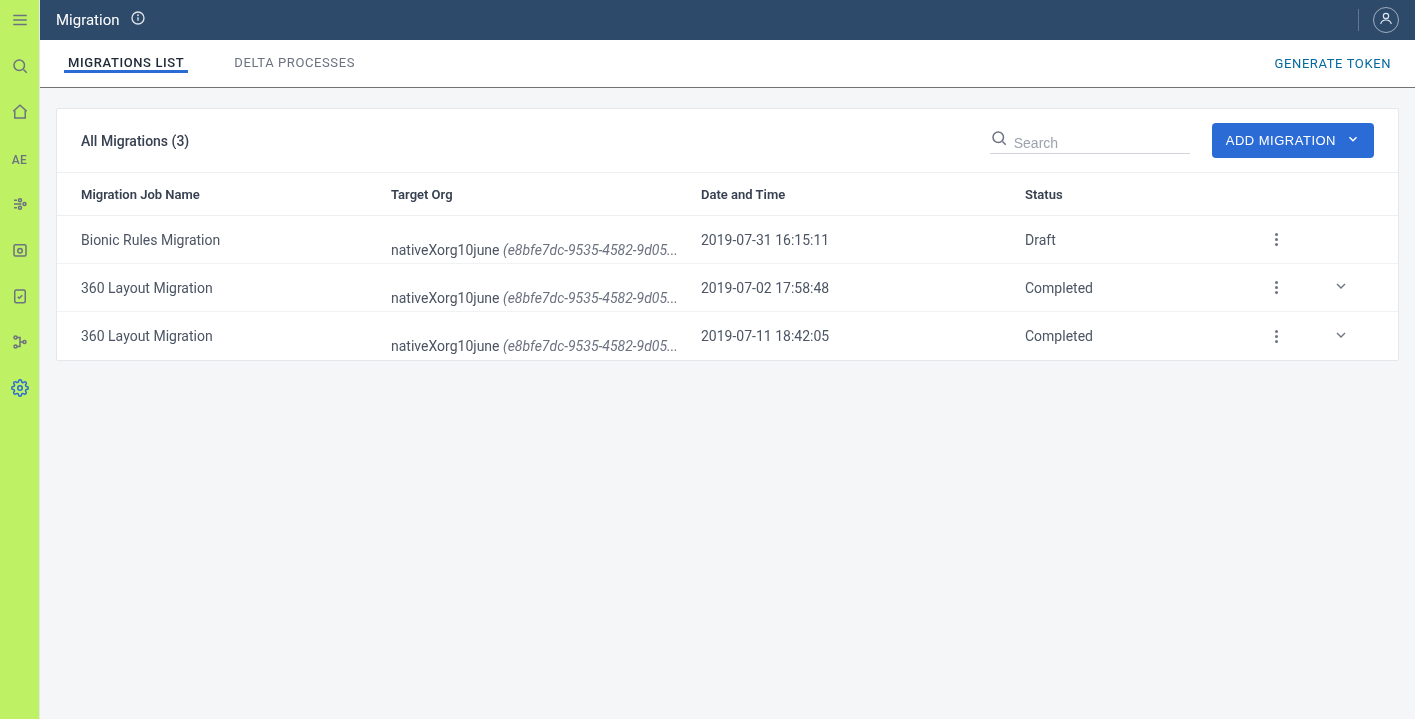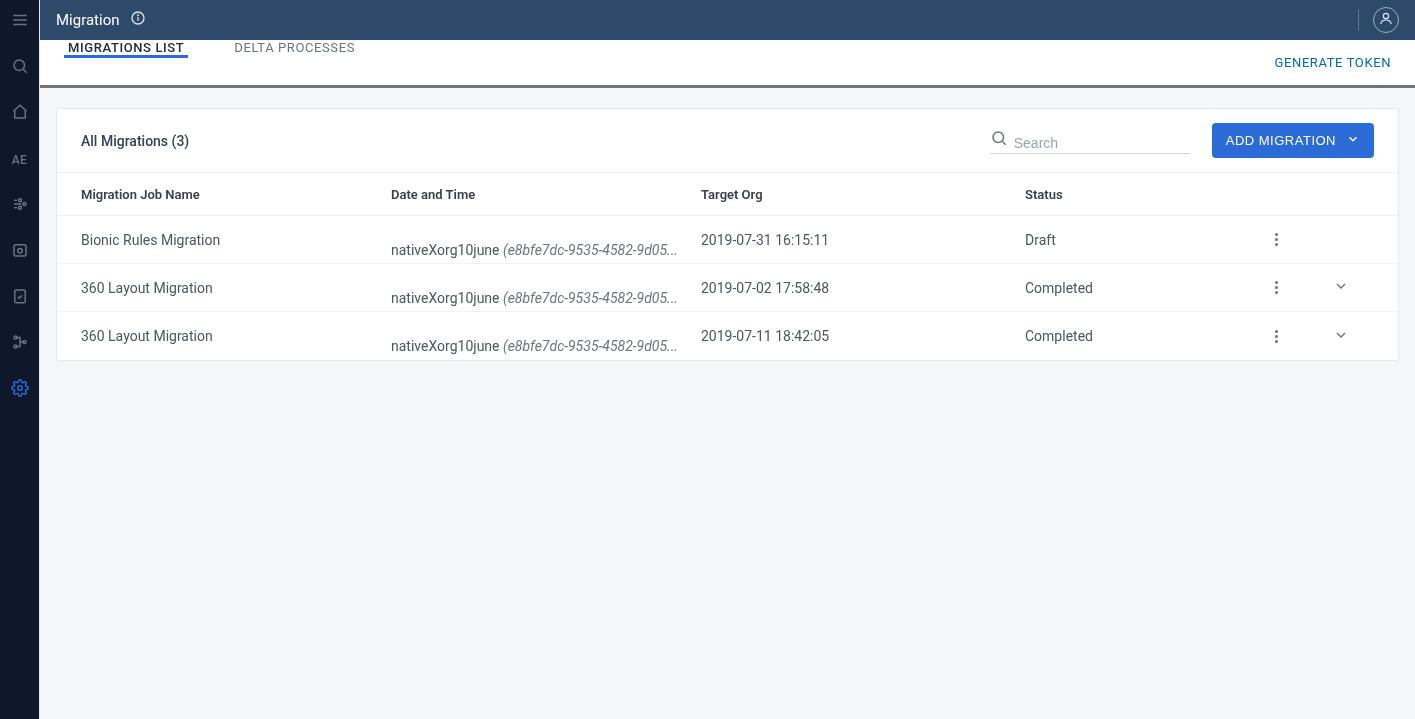--- a/index.html
+++ b/index.html
@@ -11,21 +11,21 @@
       height: 719px;
       overflow: hidden;
     }
     .app {
       display: flex;
       height: 100%;
     }
     
     .sidebar {
       width: 40px;
-      background: #0f172a;
+      background: #bef264;
       border-right: 1px solid #e5e7eb;
       display: flex;
       flex-direction: column;
       align-items: center;
       padding-top: 10px;
       gap: 22px;
       flex-shrink: 0;
     }
     .sidebar-item {
       width: 24px;
@@ -81,23 +81,23 @@
     .avatar-circle {
       width: 26px; height: 26px; border-radius: 50%;
       border: 1.5px solid rgba(255,255,255,0.55);
       display:flex;align-items:center;justify-content:center;
       color:#dfe7f2; cursor:pointer;
     }
     
     .tabsbar {
       height: 48px;
       background: #ffffff;
-      border-bottom: 3px solid #737373;
-      display: flex;
-      align-items: flex-start;
+      border-bottom: 1px solid #737373;
+      display: flex;
+      align-items: center;
       padding: 0 24px;
     }
     .tab {
       display: flex;
       align-items: center;
       padding: 0 4px;
       margin-right: 42px;
       font-size: 13px;
       letter-spacing: 0.6px;
       color: #6b7280;
@@ -384,22 +384,22 @@
               <svg viewBox="0 0 24 24" fill="none" stroke="currentColor" stroke-width="2.5">
                   <polyline points="6 9 12 15 18 9"></polyline>
                 </svg>
             </span>
           </button>
         </div>
 
         <div class="tbl">
           <div class="tbl-head">
             <div>Migration Job Name</div>
+            <div>Target Org</div>
             <div>Date and Time</div>
-            <div>Target Org</div>
             <div class="cell-status">Status</div>
             <div></div>
             <div></div>
           </div>
           <div id="rows-container">
   <div class="tbl-row">
     <div>Bionic Rules Migration</div>
     <div class="cell-org">
       <span>nativeXorg10june </span>
       <span class="org-id">(e8bfe7dc-9535-4582-9d05...</span>

